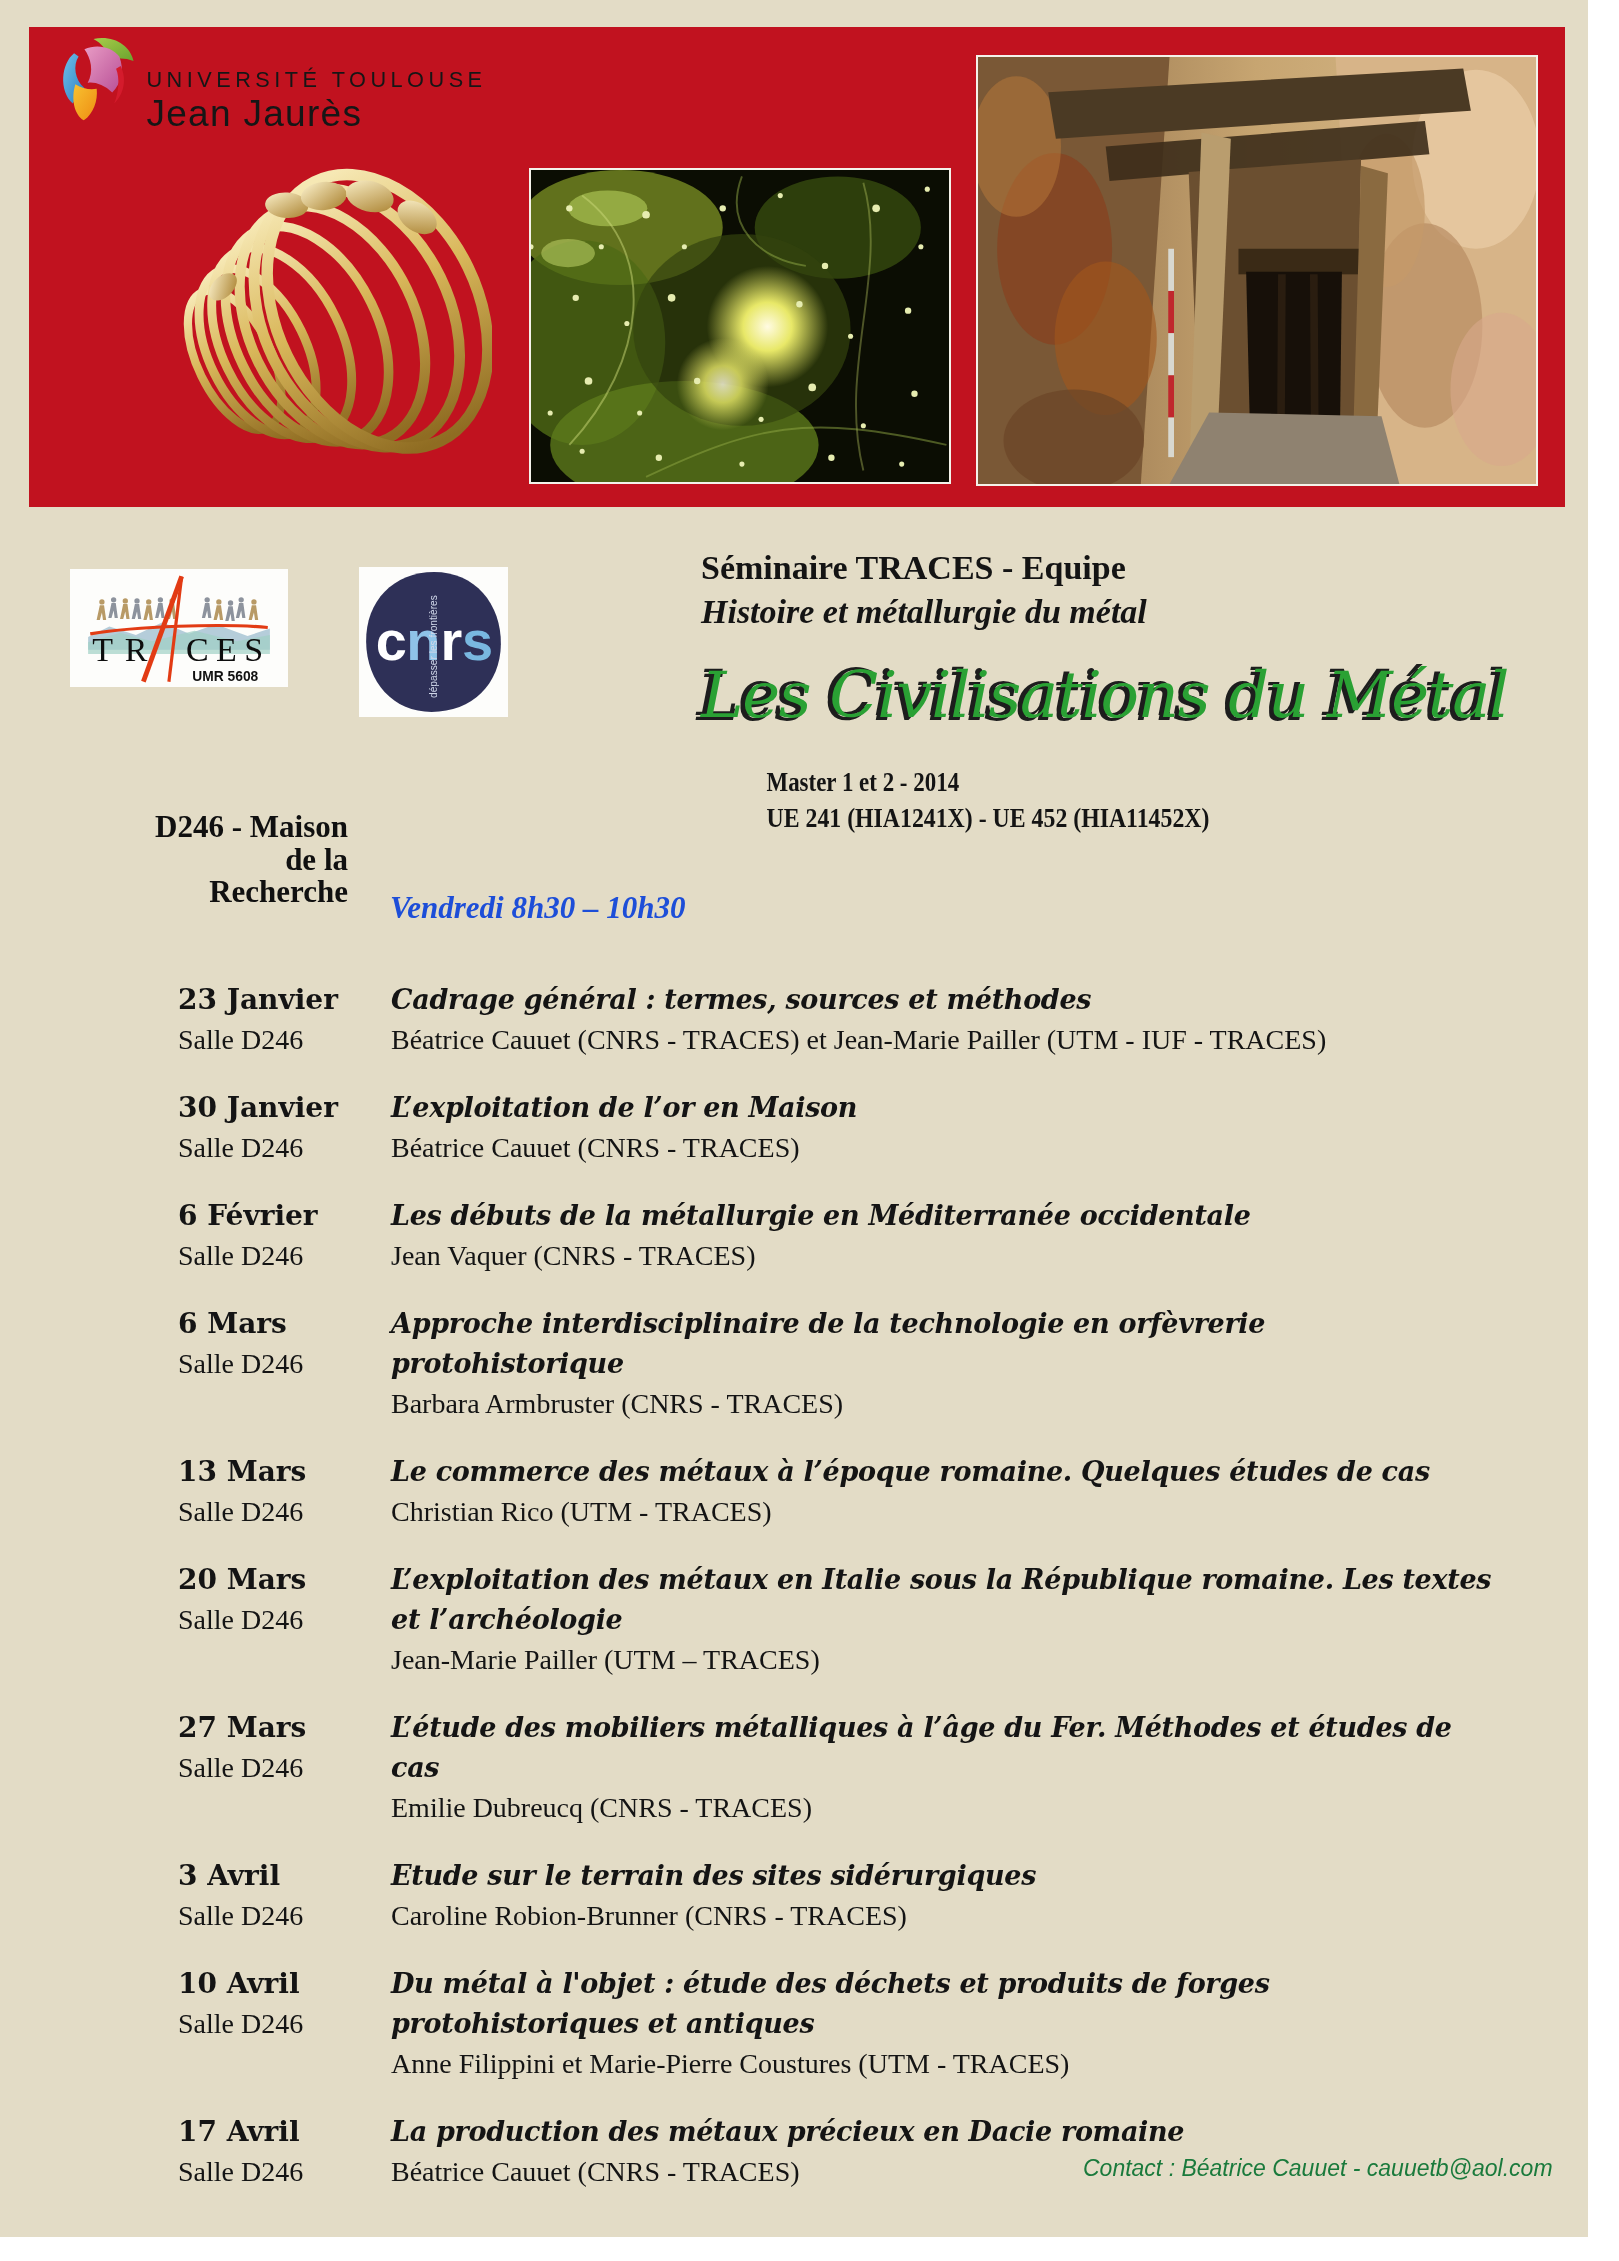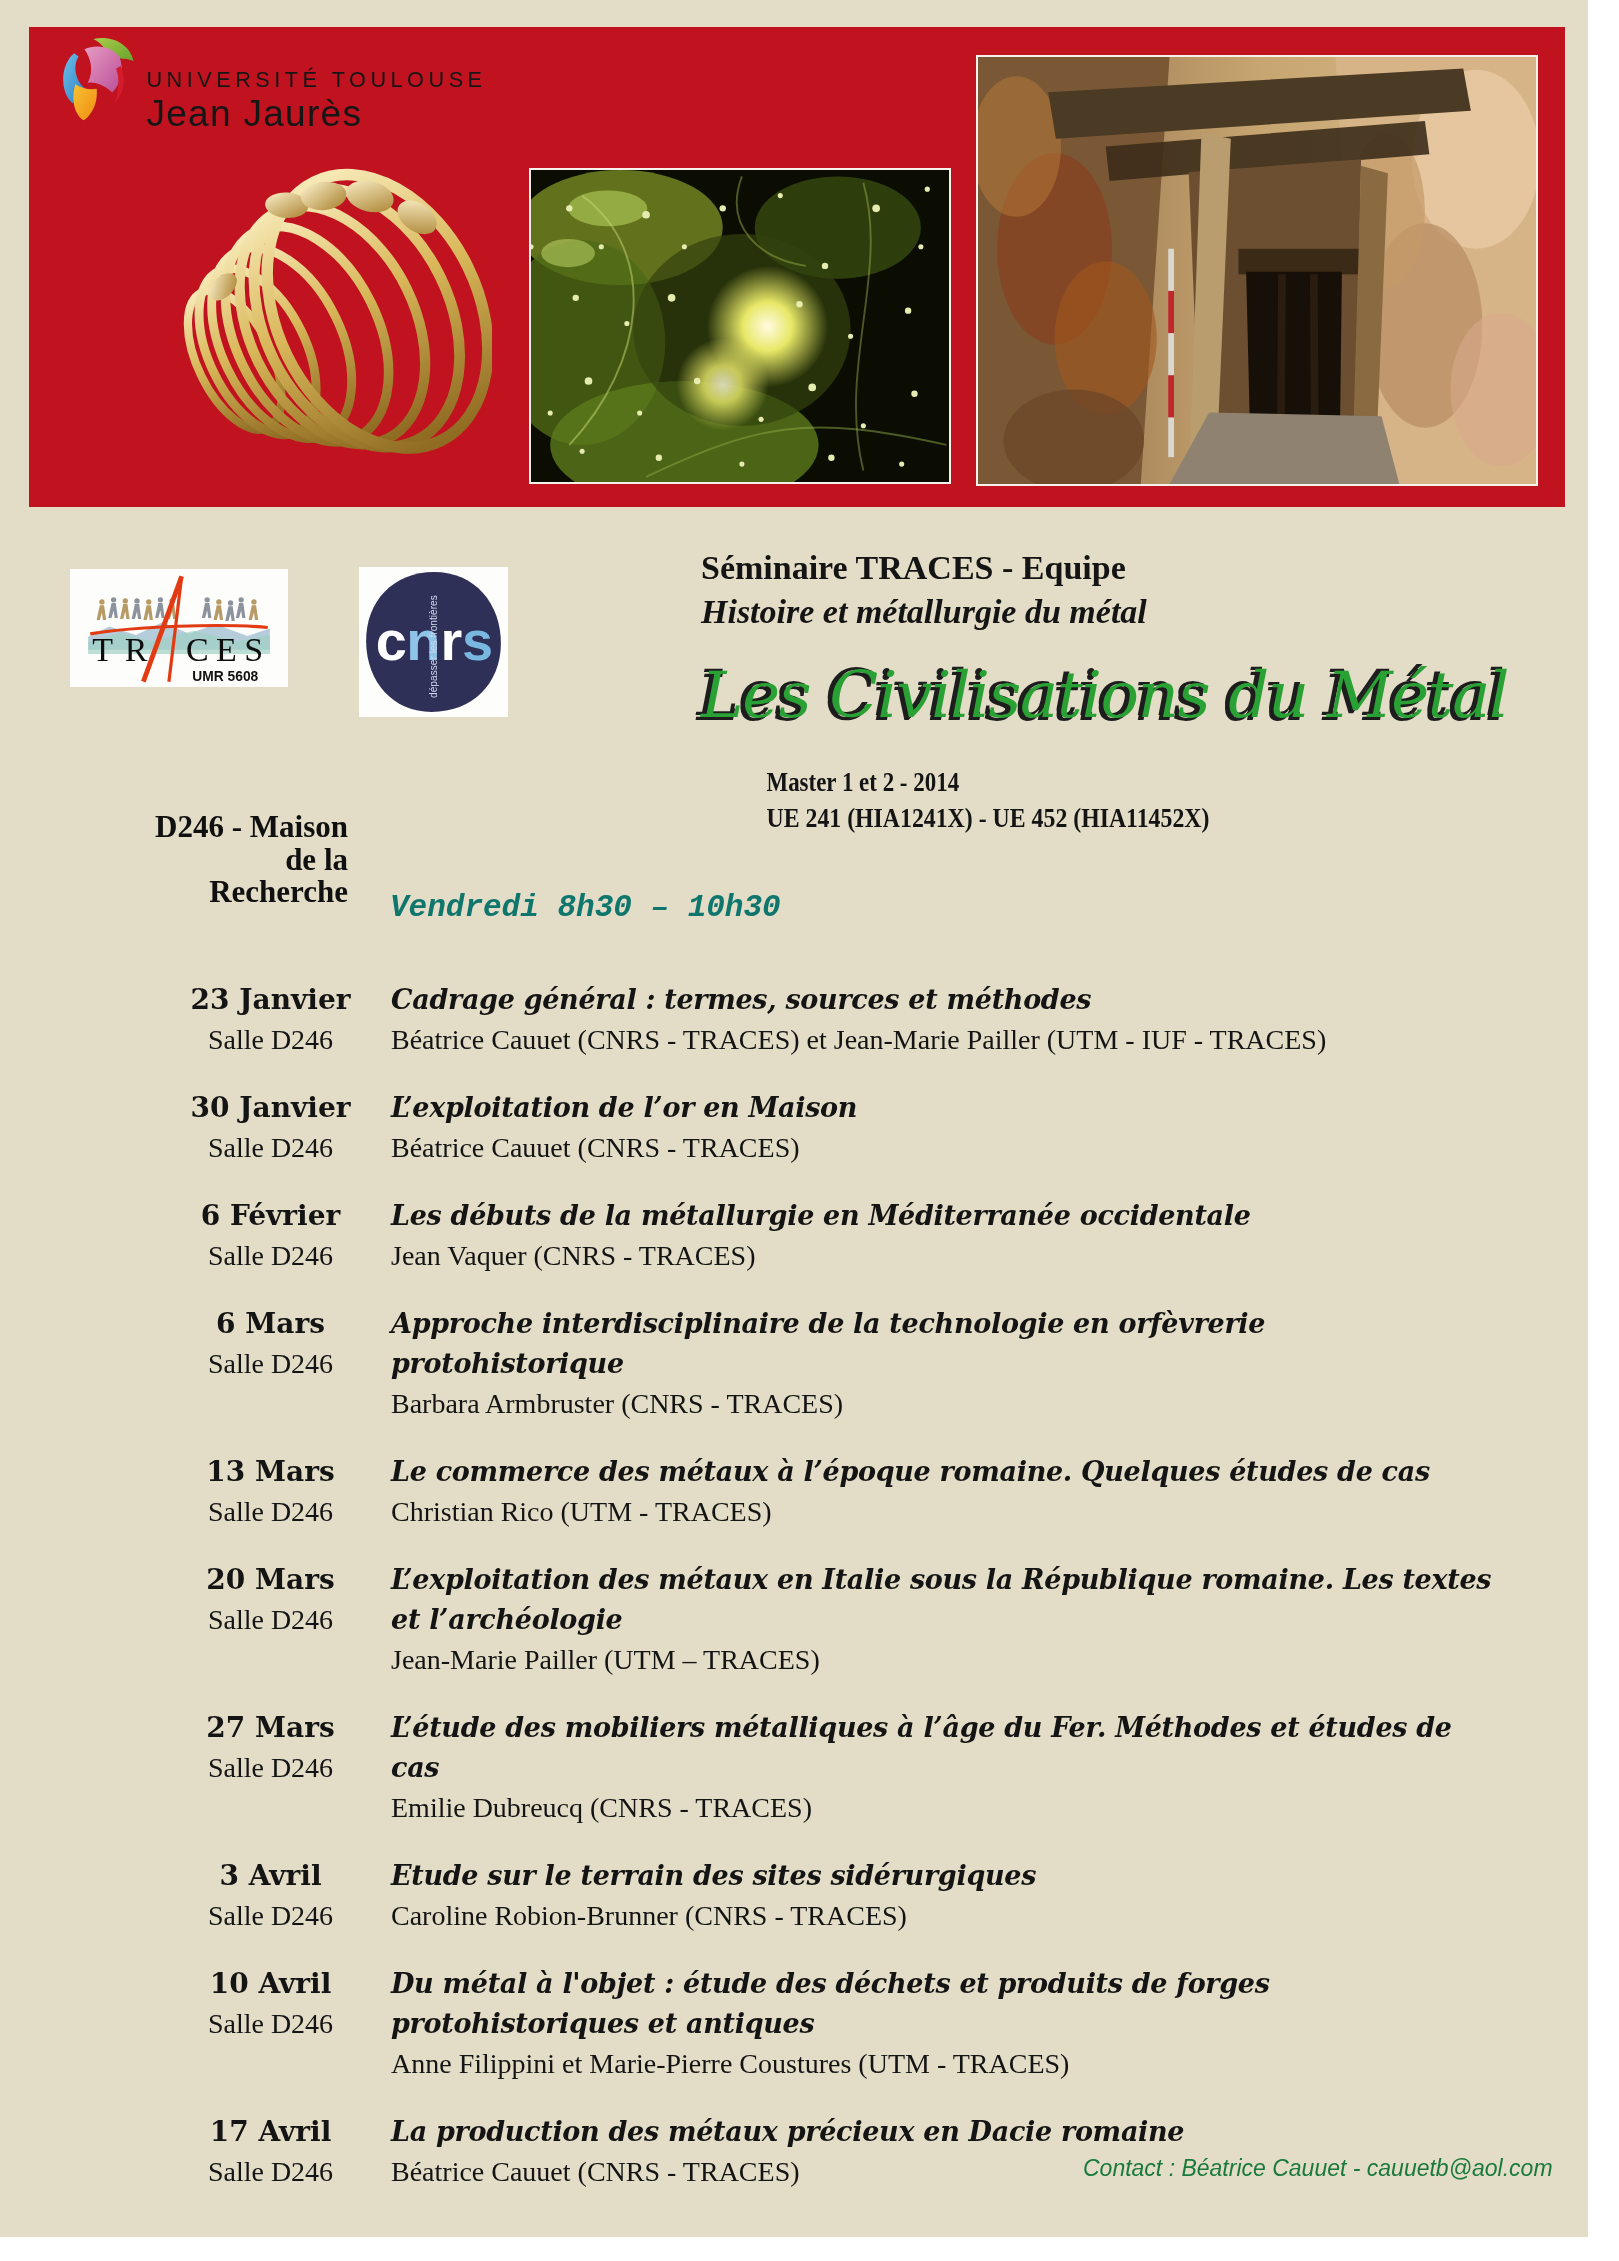--- a/index.html
+++ b/index.html
@@ -44,28 +44,28 @@
   }
   .master-line{margin-top:33px;font-family:"Liberation Serif",serif;font-weight:700;font-size:27px;line-height:32px;transform:scaleX(0.85);}
   .ue-line{margin-top:2.5px;font-family:"Liberation Serif",serif;font-weight:700;font-size:28px;line-height:34px;transform:scaleX(0.85);}
 
   .location{
     position:absolute;left:96px;top:811px;width:252px;text-align:right;
     font-family:"Liberation Serif",serif;font-weight:700;font-size:31px;line-height:32.5px;color:#101010;
   }
   .time{
     position:absolute;left:390px;top:890px;
-    font-family:Liberation Mono, monospace;font-weight:700;font-style:italic;
-    font-size:31px;color:#0f766e;white-space:nowrap;text-align:right;
+    font-family:Liberation Serif, serif;font-weight:700;font-style:italic;
+    font-size:31px;color:#1d4ed8;white-space:nowrap;text-align:right;
   }
 
   
   .schedule{position:absolute;left:178px;top:980px;width:1389px;}
   .entry{display:grid;grid-template-columns:185px 1173px;column-gap:28px;margin-bottom:28px;}
-  .dcell{text-align:center;}
+  .dcell{text-align:left;}
   .date{font-family:"DejaVu Serif",serif;font-weight:700;font-size:28px;line-height:40px;white-space:nowrap;}
   .room{font-family:"Liberation Serif",serif;font-size:28px;line-height:40px;white-space:nowrap;}
   .title{font-family:"DejaVu Serif",serif;font-weight:700;font-size:27px;line-height:40px;white-space:pre-line;letter-spacing:-0.3px;font-style:italic;}
   .speakers{font-family:"Liberation Serif",serif;font-size:28px;line-height:40px;}
 
   .contact{
     position:absolute;left:1083px;top:2155px;
     font-family:"Liberation Sans",sans-serif;font-style:italic;
     font-size:23px;color:#1a7a3c;white-space:nowrap;
   }

